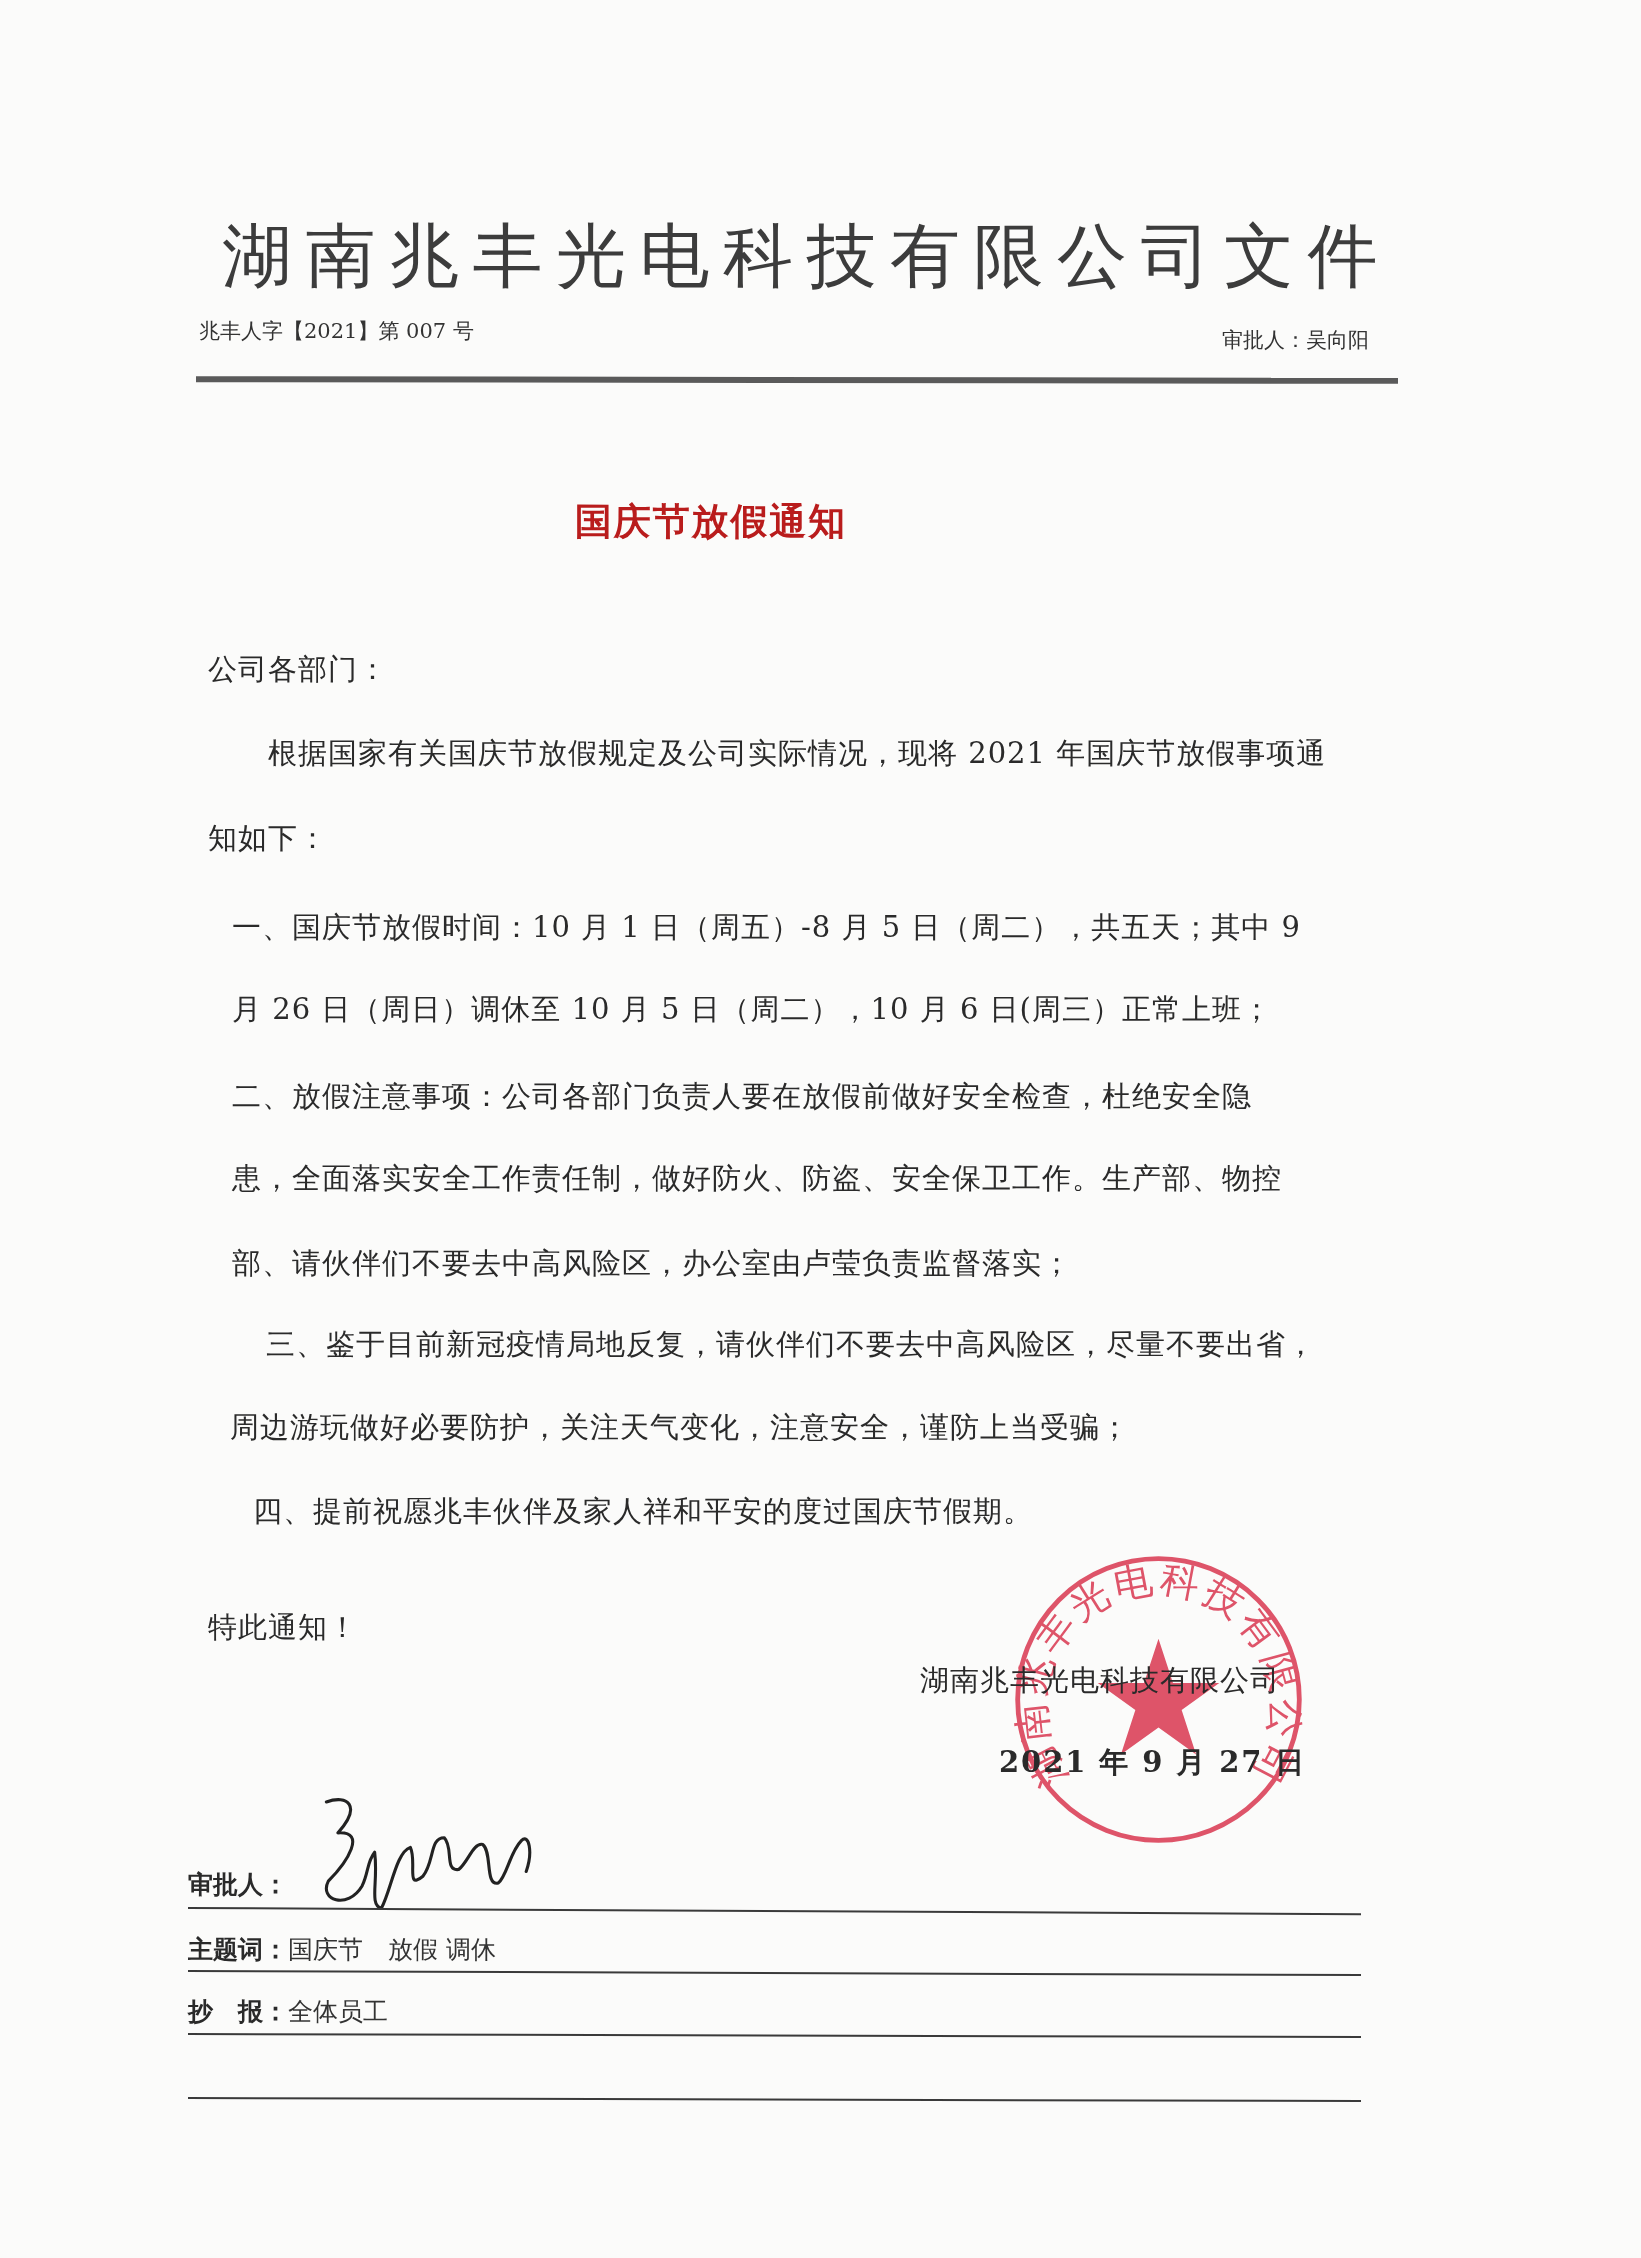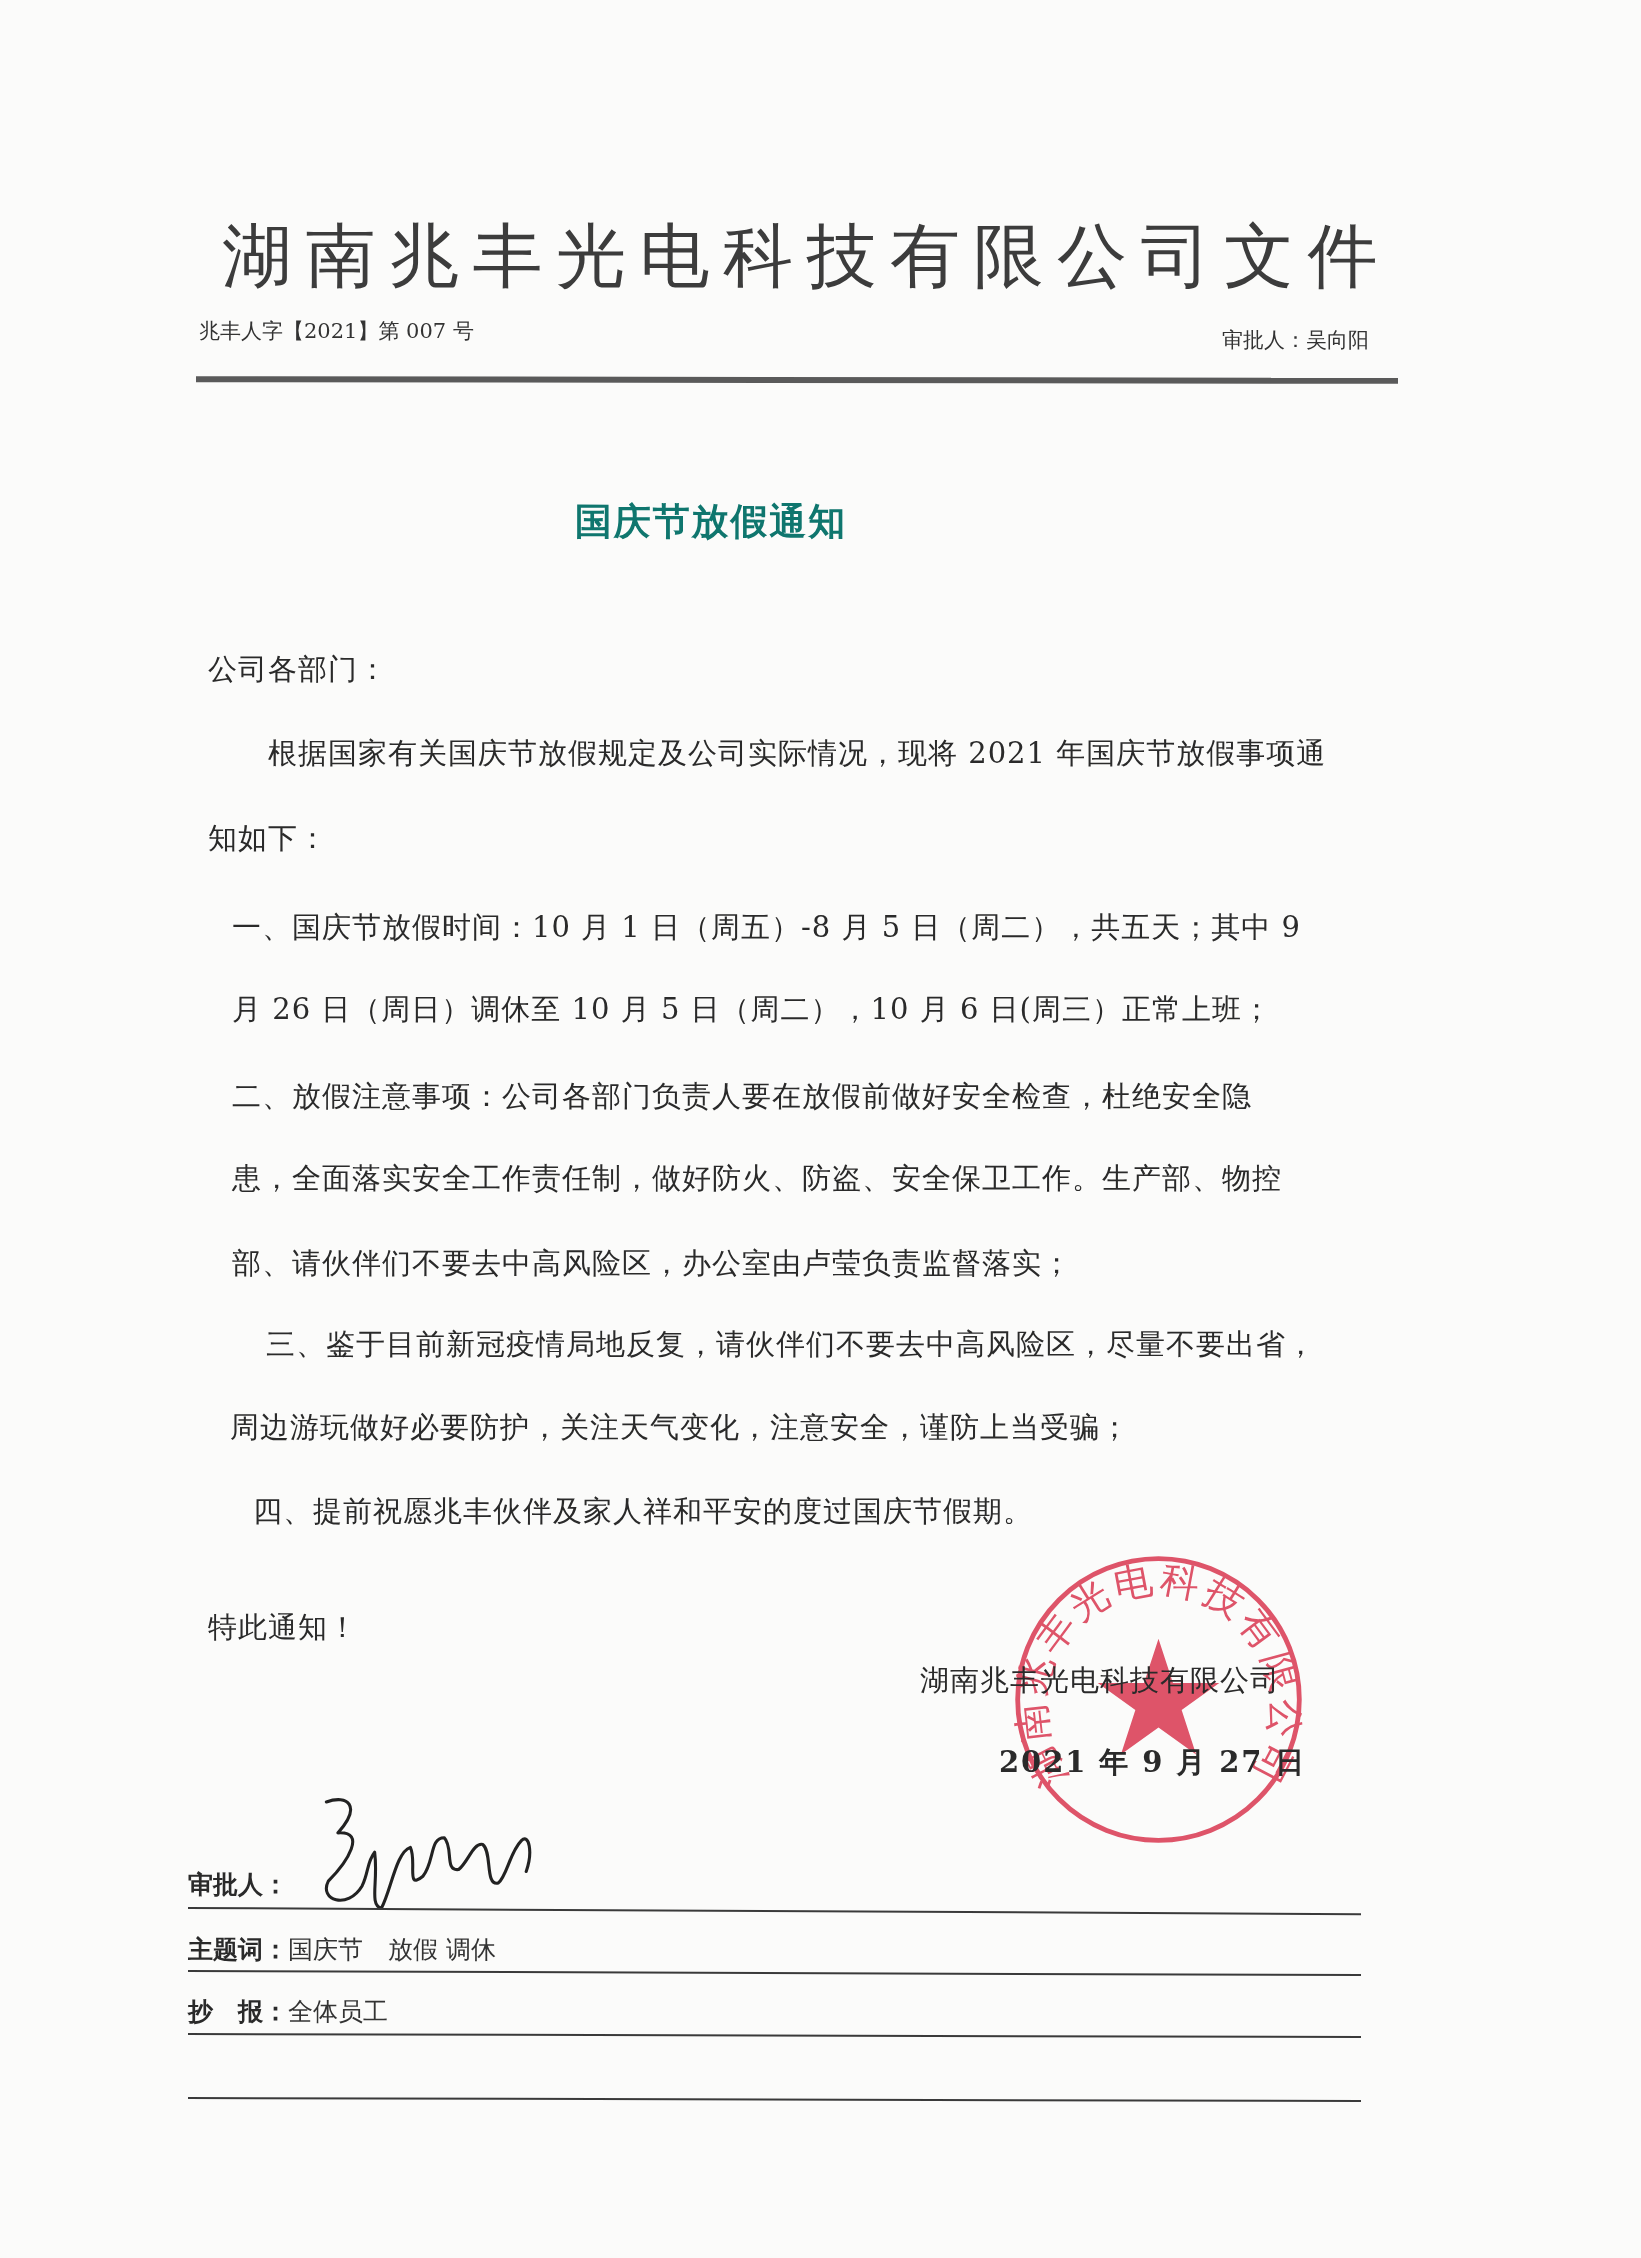--- a/index.html
+++ b/index.html
@@ -24,21 +24,21 @@
     .approver-header { right: 272px; top: 326px; font-size: 21px; color: #333; }
     .header-rule {
       position: absolute; left: 196px; top: 377px;
       width: 1202px; height: 5.8px;
       background: #5a5a5a;
       transform: rotate(0.08deg);
     }
 
     .notice-title {
       left: 0; width: 1422px; top: 497px; text-align: center;
-      font-size: 37px; font-weight: bold; color: #0f766e;
+      font-size: 37px; font-weight: bold; color: #b91c1c;
       letter-spacing: 1.9px;
     }
 
     .body-text { font-size: 29px; color: #2a2a2a; letter-spacing: 1px; }
     .salutation { left: 208px; top: 650px; }
     .p-line { left: 208px; }
 
     .sign-company { left: 920px; top: 1661px; font-size: 29px; color: #2a2a2a; letter-spacing: 1px; font-family: "DejaVu Sans", "Liberation Sans", sans-serif; }
     .sign-date { left: 999px; top: 1743px; font-size: 29px; color: #2a2a2a; letter-spacing: 1.9px; font-weight: bold; }
 

